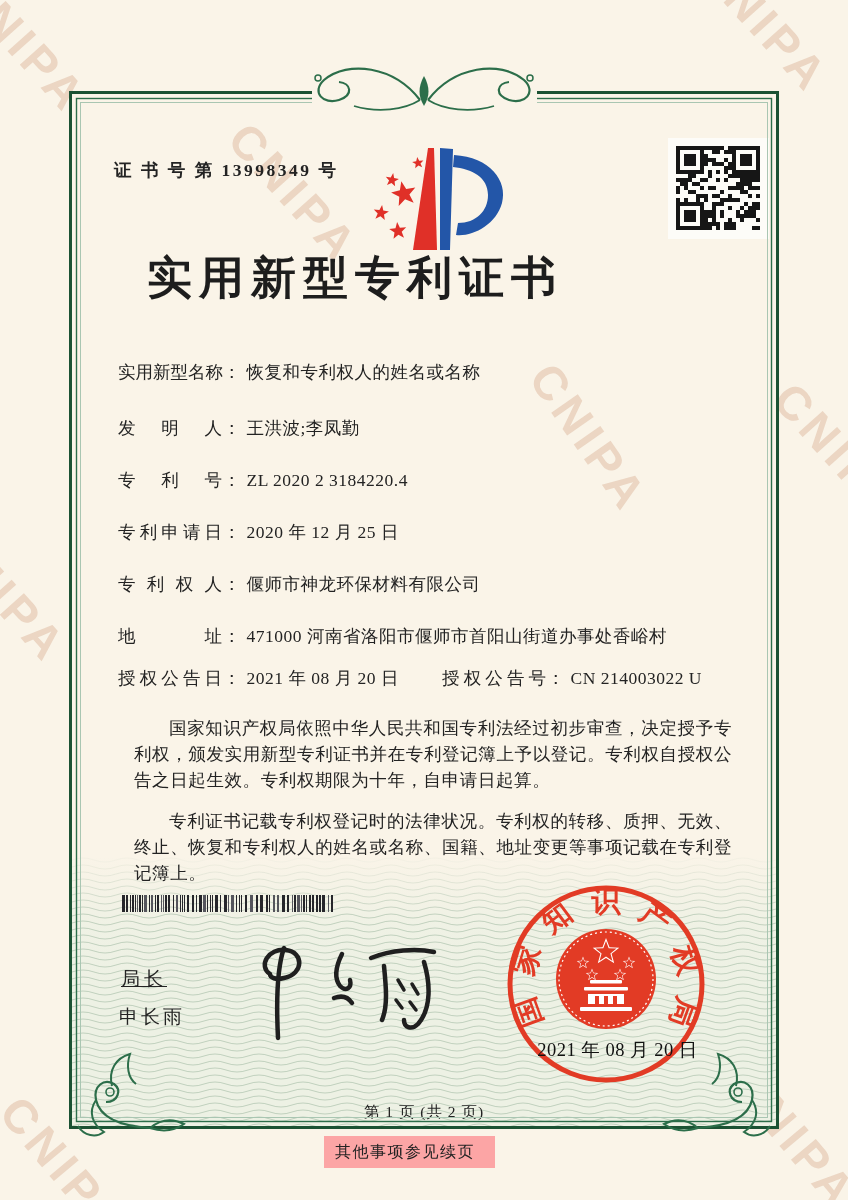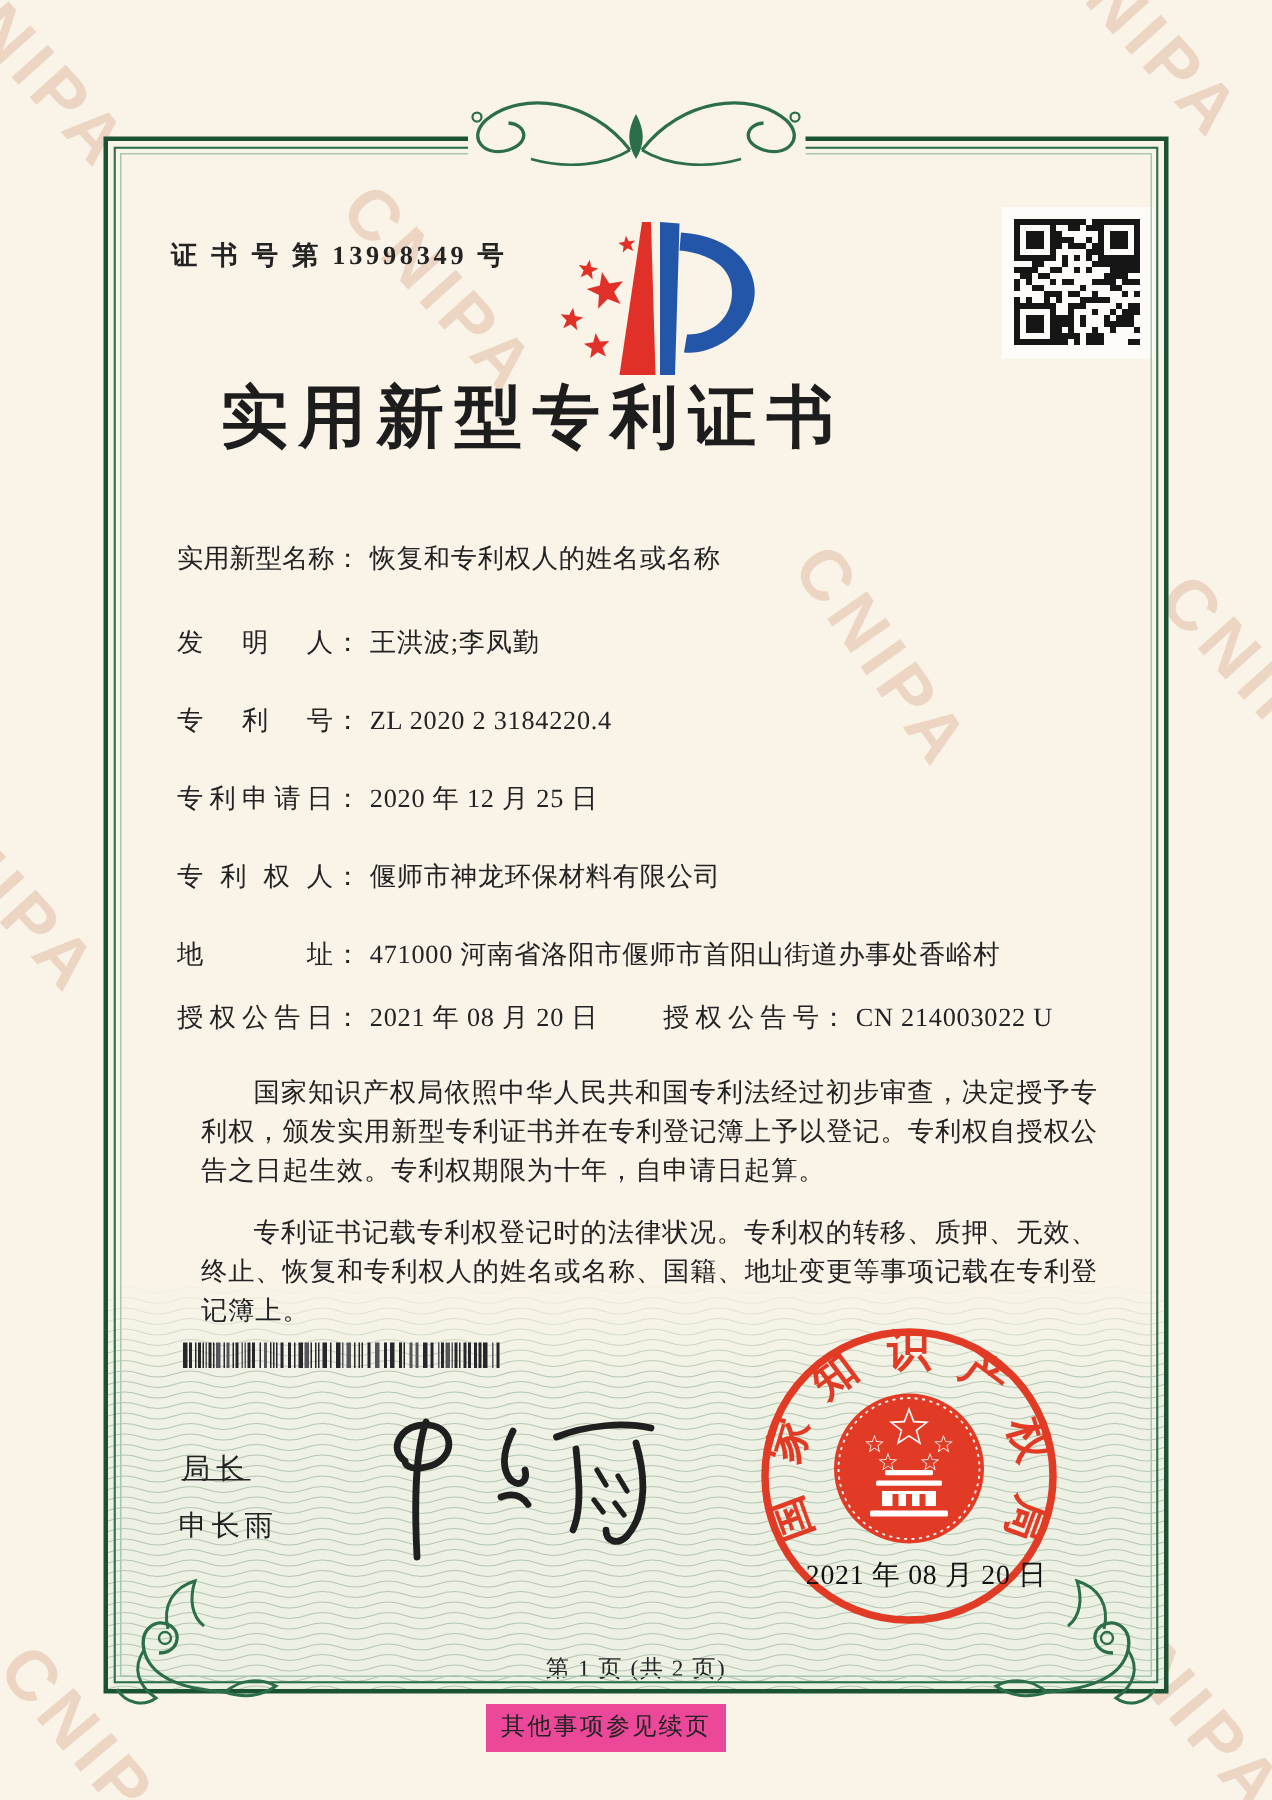--- a/index.html
+++ b/index.html
@@ -49,22 +49,22 @@
   .director-name{position:absolute;left:119px;top:1004px;
     font-family:Liberation Serif, serif;font-size:19px;letter-spacing:3px;}
   .seal-date{
     position:absolute;left:520px;top:1037px;width:195px;text-align:center;
     font-size:18.5px;color:#111;letter-spacing:0.5px;z-index:8;
   }
   .page-footer{position:absolute;left:0;top:1102px;width:848px;text-align:center;
     font-size:15.5px;letter-spacing:1px;}
   .cont-box{
     position:absolute;left:324px;top:1136px;width:160px;height:32px;
-    background:#ec4899;text-align:center;line-height:32px;
-    font-size:16px;letter-spacing:1.5px;z-index:9;
+    background:#fca5a5;line-height:32px;
+    font-size:16px;letter-spacing:1.5px;z-index:9;padding-left:11px;
   }
   .qr-wrap{position:absolute;left:668px;top:138px;width:101px;height:101px;background:#fdfcf8;}
   .sig-wrap{position:absolute;left:246px;top:936px;z-index:7;}
   .seal-wrap{position:absolute;left:494px;top:884px;z-index:6;}
   .barcode-wrap{position:absolute;left:122px;top:895px;z-index:5;}
   .logo-wrap{position:absolute;left:360px;top:143px;}
   .border-wrap{position:absolute;left:0;top:0;z-index:4;pointer-events:none;}
 </style>
 </head>
 <body>

